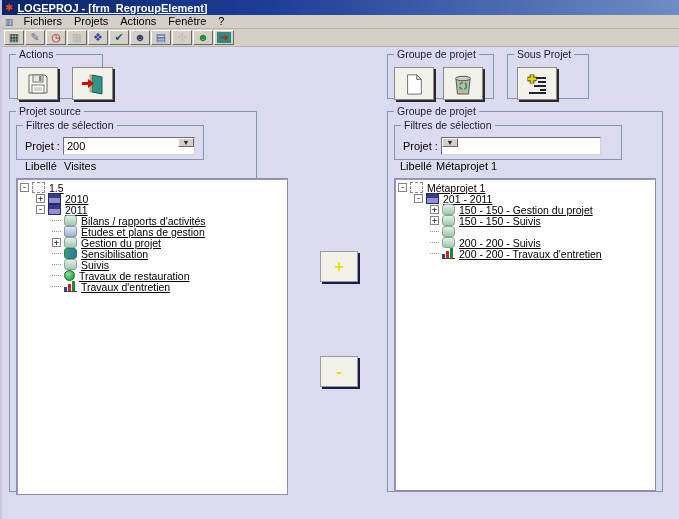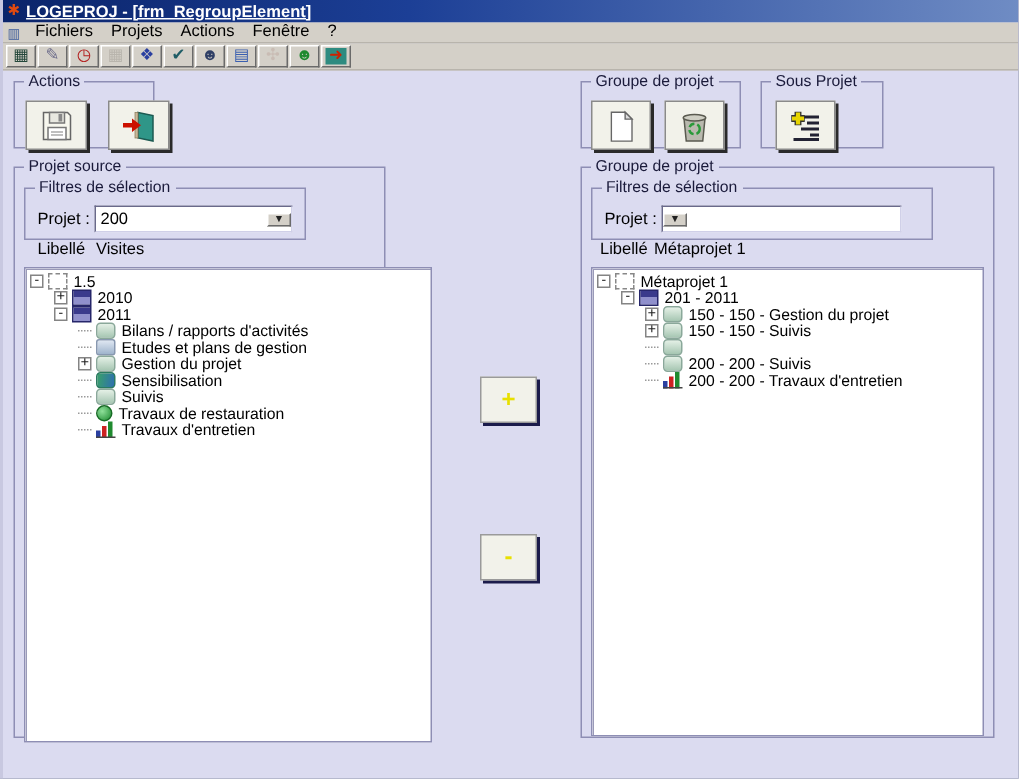--- a/index.html
+++ b/index.html
@@ -53,21 +53,21 @@
     border:1px solid #9a9a9a;box-shadow:2px 2px 0 #1b1b4b;
     color:#e8e000;font-weight:bold;font-size:16px;line-height:16px;
     display:flex;align-items:center;justify-content:center;cursor:pointer;
     font-family:"Liberation Sans",sans-serif;
   }
   
   .filter-label{position:absolute;font-size:11px;}
   .combo{
     position:absolute;height:18px;background:#fff;
     border:1px solid;border-color:#6a6a8a #d0d0e8 #d0d0e8 #6a6a8a;
-    display:flex;align-items:center;box-sizing:border-box;
+    display:flex;align-items:flex-start;box-sizing:border-box;
   }
   .combo-value{flex:1;font-size:11px;line-height:16px;padding-left:3px;overflow:hidden;}
   .combo-btn{
     width:16px;background:#d4d0c8;border:1px solid;border-color:#fff #6a6a6a #6a6a6a #fff;
     display:flex;align-items:center;justify-content:center;font-size:7px;color:#222;box-sizing:border-box;
   }
   .col-label{position:absolute;font-size:11px;}
   
   .tree{
     position:absolute;background:#fff;overflow:hidden;
@@ -89,21 +89,21 @@
   .ti-study{background:linear-gradient(#dfe7f2,#9fb4cc);border:1px solid #8898b0;border-radius:2px;}
   .ti-awareness{background:linear-gradient(100deg,#39a06a,#2e6fb0);border:1px solid #2a7a60;border-radius:3px;}
   .ti-globe{width:11px;height:11px;border-radius:50%;border:1px solid #166b24;
     background:radial-gradient(circle at 35% 35%,#8fe09a,#1d8a30);}
   .ti-chart{background:transparent;}
   .ti-chart i{position:absolute;bottom:0;width:3px;}
   .ti-chart i:nth-child(1){left:0;height:5px;background:#2a3fa0;}
   .ti-chart i:nth-child(2){left:4px;height:8px;background:#cc2222;}
   .ti-chart i:nth-child(3){left:8px;height:11px;background:#1f8a2f;}
   .ti-chart::after{content:"";position:absolute;left:0;right:0;bottom:0;height:1px;background:#444;}
-  .tree-label{padding-left:1px;}
+  .tree-label{padding-left:1px;text-decoration:underline;}
 </style>
 </head>
 <body>
 
 <div class="window">
 
   <div class="titlebar">
     <span class="app-icon">✱</span>
     <span class="title-text">LOGEPROJ - [frm_RegroupElement]</span>
   </div>

